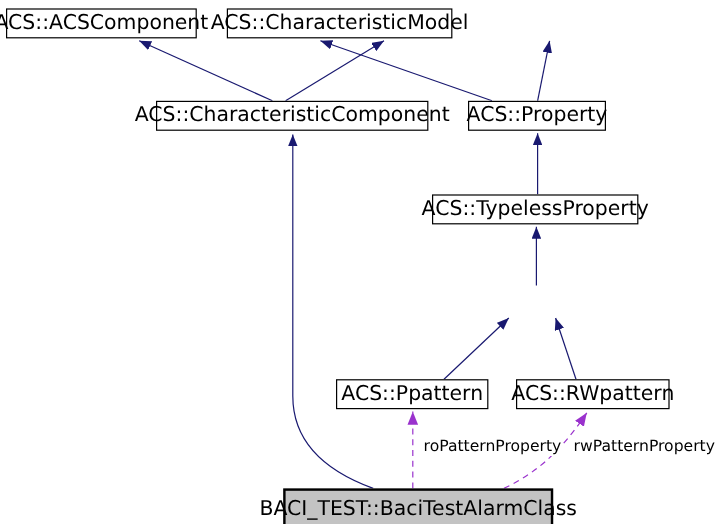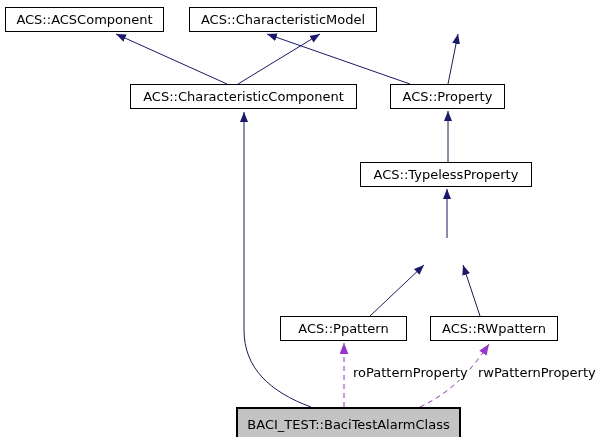--- a/index.html
+++ b/index.html
@@ -10,21 +10,21 @@
     font-family:"DejaVu Sans","Liberation Sans",sans-serif;
     overflow:hidden;
   }
   .edges-svg{position:absolute;left:0;top:0;width:600px;height:437px;}
   .node{
     position:absolute;
     box-sizing:border-box;
     border:1px solid #000000;
     background:#ffffff;
     display:flex;align-items:center;justify-content:center;
-    font-size:13px;line-height:1;color:#000000;
+    font-size:17px;line-height:1;color:#000000;
     white-space:nowrap;
     z-index:2;
     text-align:right;
   }
   .node.highlight{
     background:#c3c3c3;
     border-width:2px;
   }
   .edge-label{
     position:absolute;

